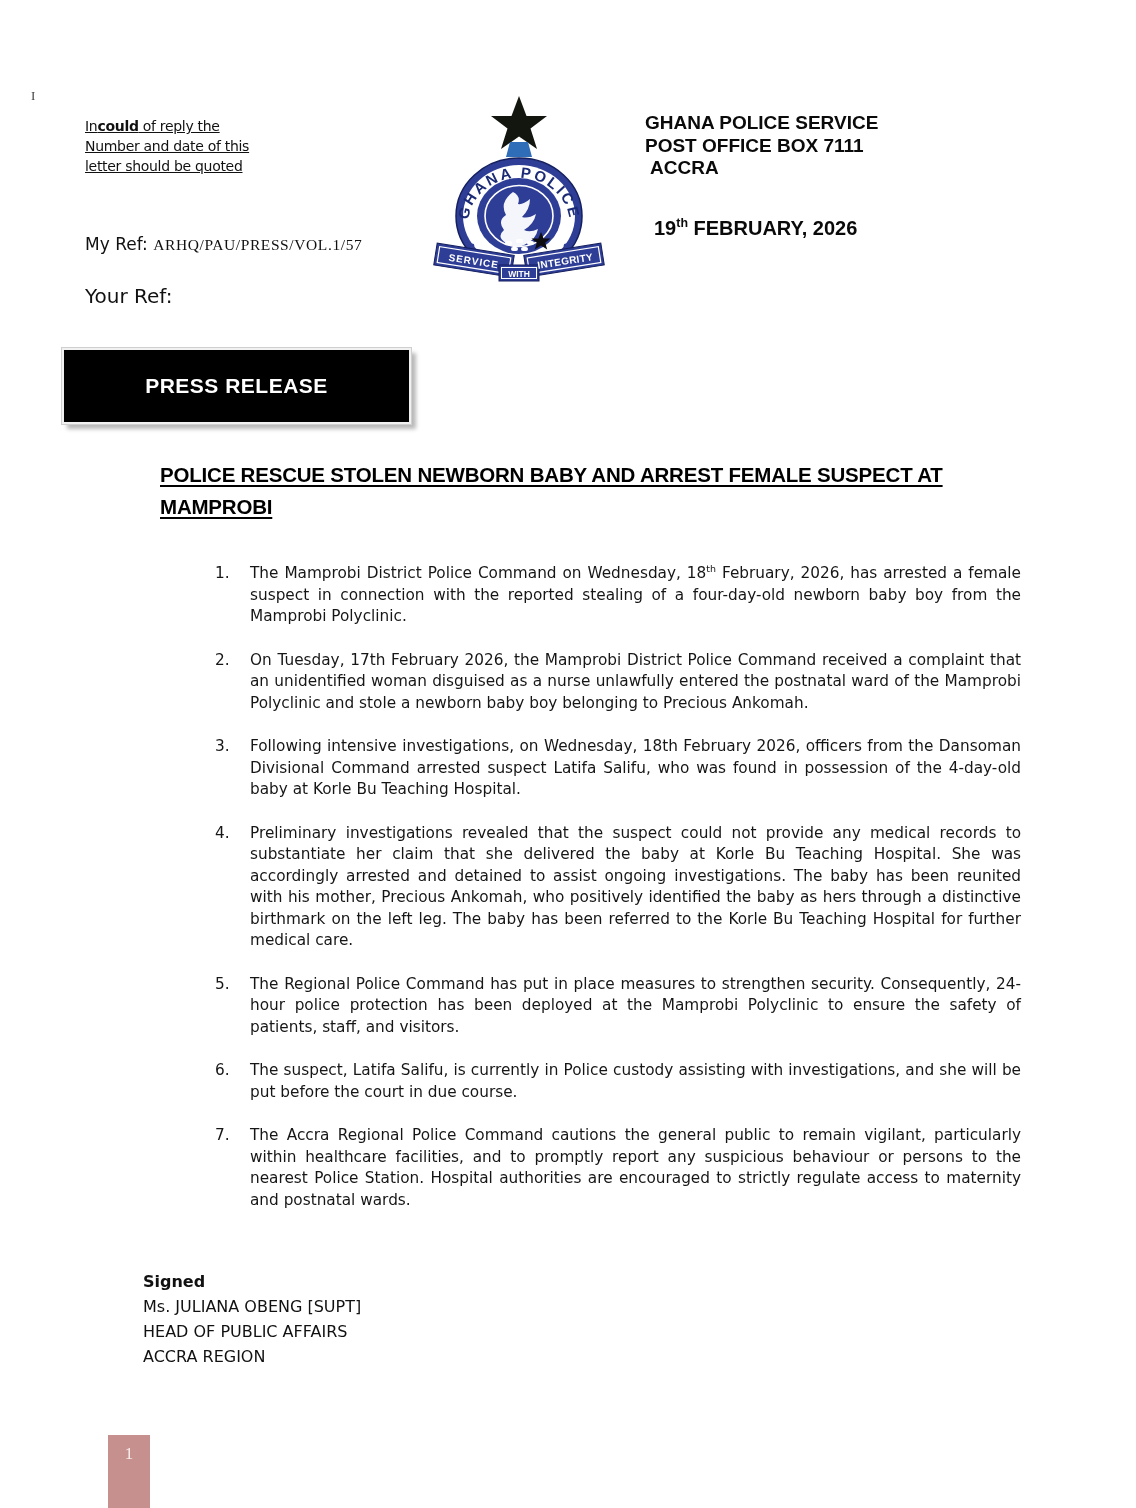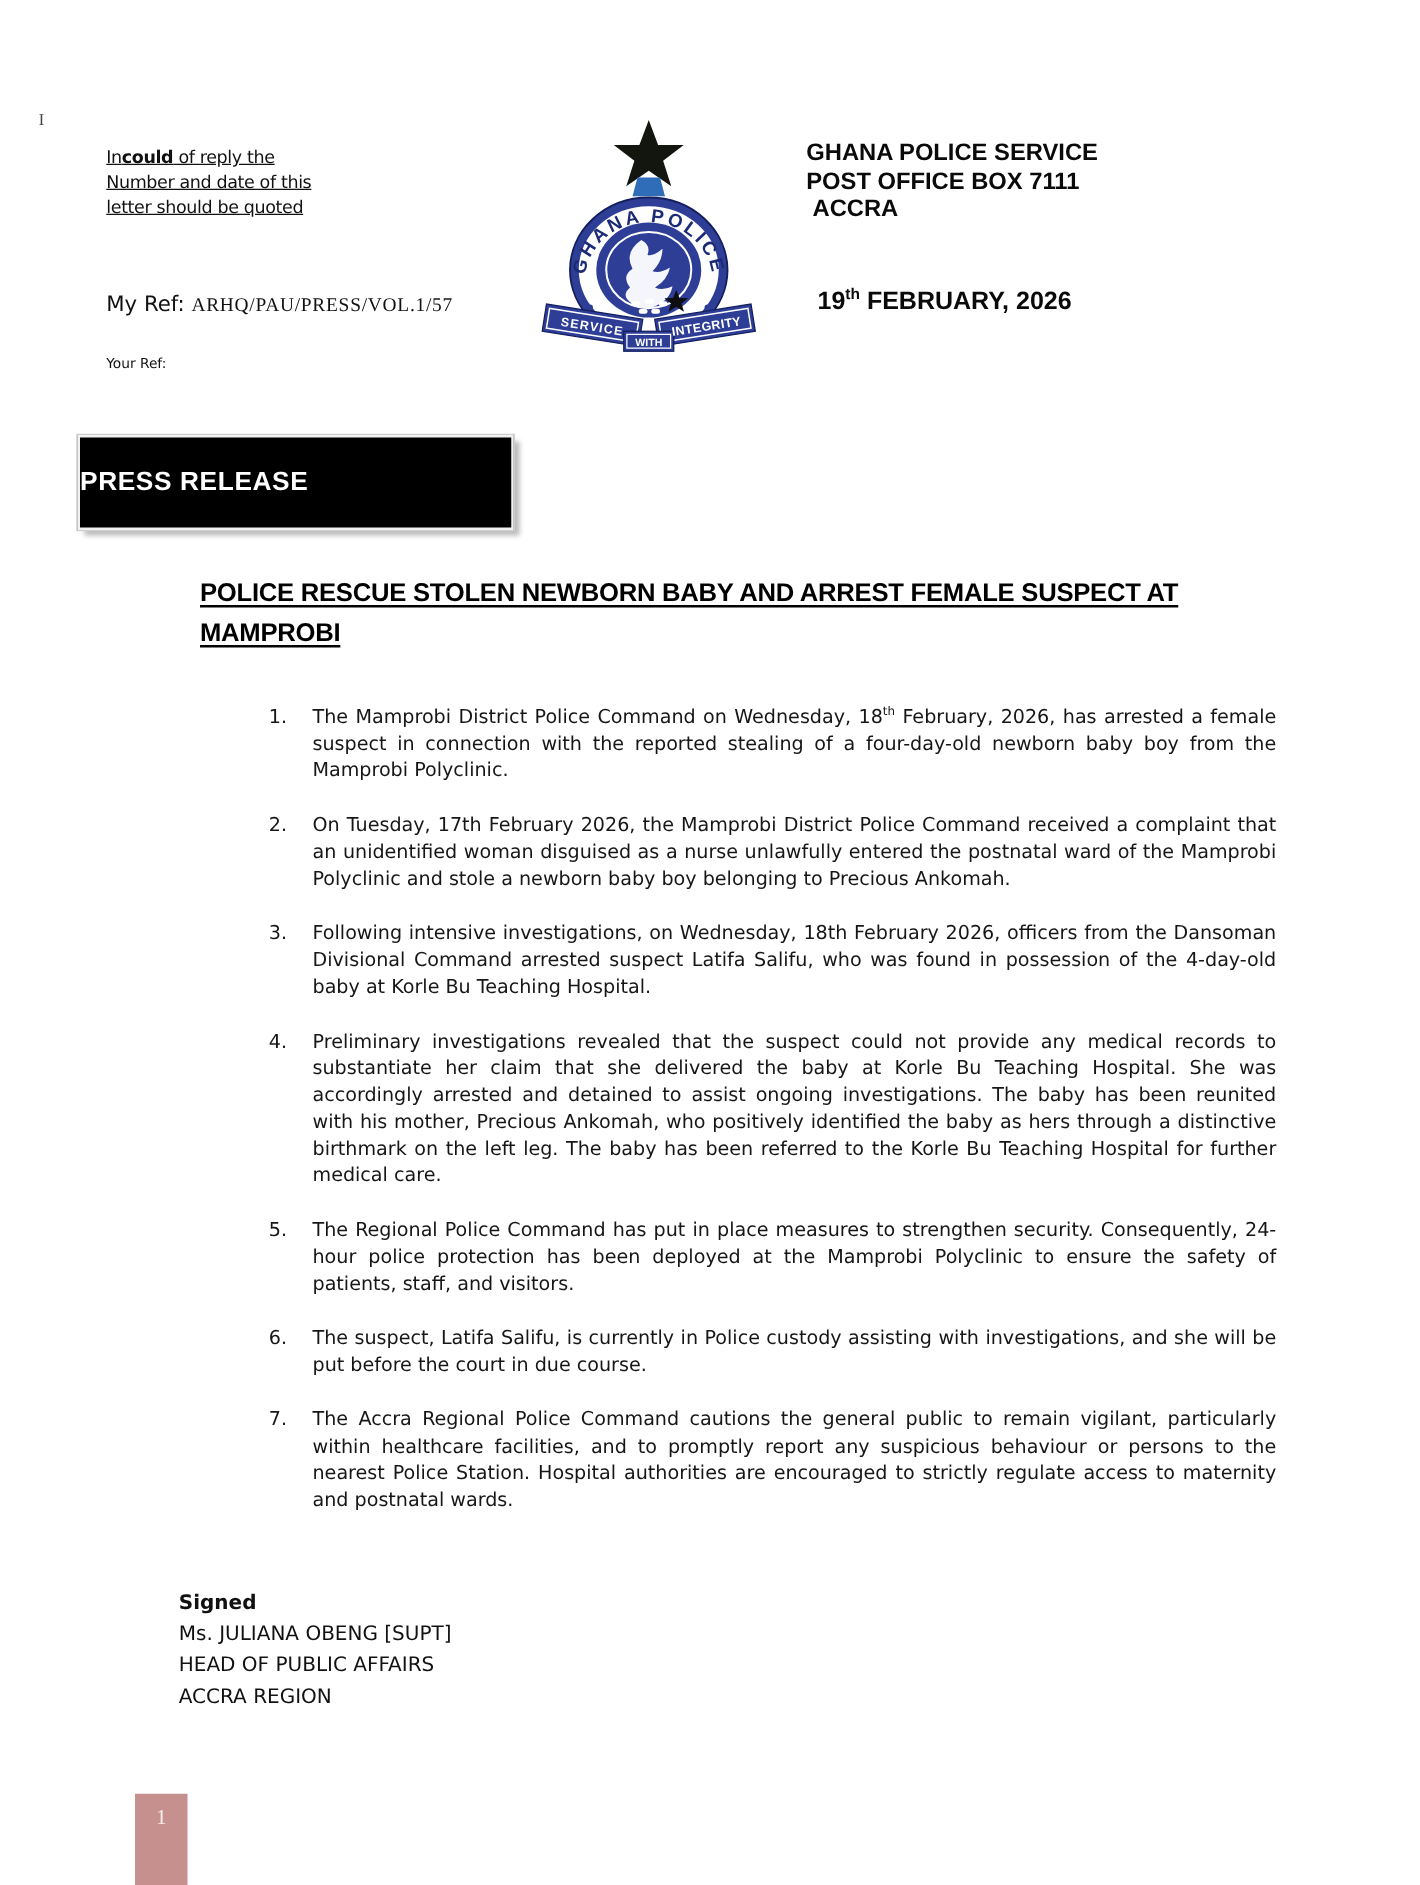--- a/index.html
+++ b/index.html
@@ -7,30 +7,30 @@
   .page {
     position:relative; width:1136px; height:1508px; background:#ffffff;
     font-family:"DejaVu Sans","Liberation Sans",sans-serif; color:#1b1b1b; overflow:hidden;
   }
   .corner-mark { position:absolute; left:31px; top:88px; font:13px "Liberation Serif",serif; color:#444; }
   .reply-note { position:absolute; left:85px; top:116px; width:170px; font-size:14px; line-height:20px; letter-spacing:-0.3px; color:#111; }
   .reply-note .note-line { text-decoration:underline; }
   .crest { position:absolute; left:433px; top:94px; width:172px; height:190px; }
   .unit-block { position:absolute; left:645px; top:112px; font-weight:bold; font-size:19px; line-height:22.5px; color:#0a0a0a; font-family:"Liberation Sans",sans-serif; }
   .unit-line-indent { padding-left:5px; }
-  .date-line { position:absolute; left:654px; top:230px; font-weight:bold; font-size:20px; color:#0a0a0a; font-family:"Liberation Sans",sans-serif; }
+  .date-line { position:absolute; left:654px; top:217px; font-weight:bold; font-size:20px; color:#0a0a0a; font-family:"Liberation Sans",sans-serif; }
   sup { font-size:62%; vertical-align:super; line-height:0; }
   .my-ref { position:absolute; left:85px; top:234px; font-size:17px; color:#111; }
   .ref-value { font-family:"Liberation Serif",serif; font-size:15.5px; letter-spacing:0.6px; }
-  .your-ref { position:absolute; left:85px; top:284px; font-size:11px; color:#111; }
+  .your-ref { position:absolute; left:85px; top:284px; font-size:20px; color:#111; }
   .banner {
     position:absolute; left:62px; top:348px; width:349px; height:76px;
     background:#000; border:2px solid #f1f1f1; outline:1px solid #cfcfcf;
     box-shadow:5px 5px 4px rgba(0,0,0,0.28);
-    display:flex; align-items:center; 
+    display:flex; align-items:center; justify-content:center;
   }
   .banner span { color:#fff; font-weight:bold; font-size:21px; letter-spacing:0.5px; font-family:"Liberation Sans",sans-serif; }
   .doc-title {
     position:absolute; left:160px; top:459px; width:850px; text-align:left;
     font-weight:bold; font-size:20.5px; line-height:32px; color:#000;
     text-decoration:underline; text-decoration-thickness:2px; text-underline-offset:3px;
     font-family:"Liberation Sans",sans-serif; letter-spacing:-0.2px;
   }
   .body-list { position:absolute; left:215px; top:563px; width:806px; font-size:15.3px; line-height:21.5px; color:#161616; }
   .para { display:flex; margin-bottom:22px; }

